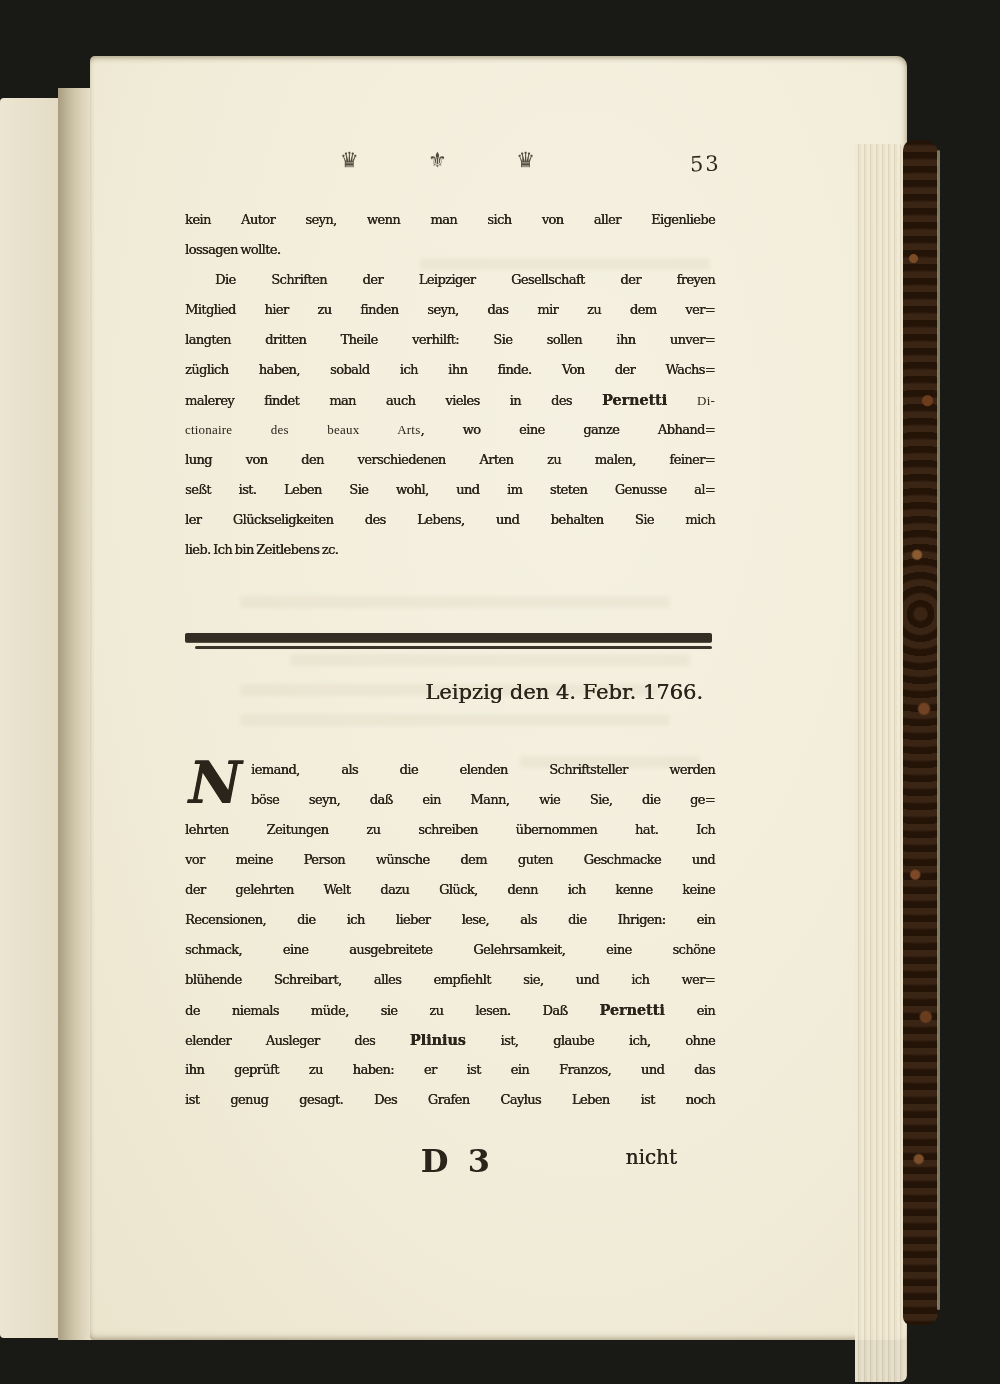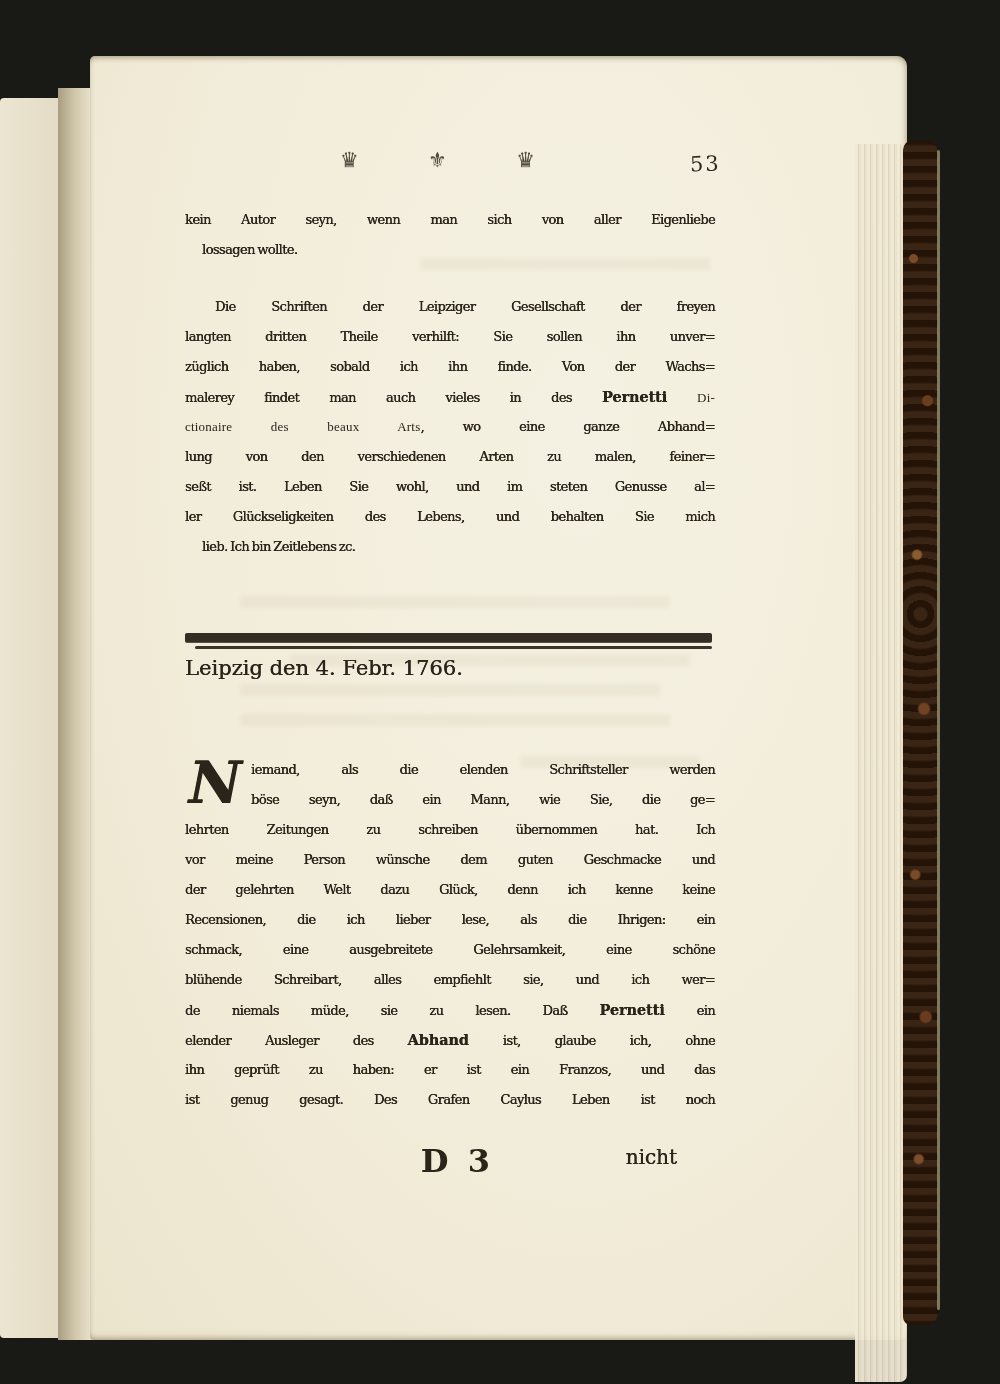--- a/index.html
+++ b/index.html
@@ -69,36 +69,36 @@
   .tb-a{top:149px;}
   .tb-b{top:209px;}
   .tb-c{top:699px;}
   .tl{
     height:30px;line-height:30px;font-size:13px;
     letter-spacing:-0.6px;word-spacing:-1px;
     text-align:justify;text-align-last:justify;
     white-space:nowrap;overflow:visible;
     text-shadow:0.35px 0 0 currentColor;
   }
-  .tl.end{text-align-last:left;margin-left:17px;}
-  .tl.ind{text-indent:30px;margin-top:27px;}
+  .tl.end{text-align-last:left;}
+  .tl.ind{text-indent:30px;}
   .sb{font-weight:bold;font-size:1.1em;letter-spacing:0;}
   .sa{font-family:"Liberation Serif", serif;letter-spacing:0.2px;text-shadow:none;}
   .drop-cap{
     float:left;width:60px;height:60px;
     font-size:58px;line-height:56px;font-weight:bold;font-style:italic;
     color:#2b241b;text-align:center;margin-right:6px;
     text-shadow:0.5px 0 0 currentColor;
   }
   .divider{position:absolute;left:95px;top:577px;width:527px;}
   .divider .bar{height:9px;background:#332d23;border-radius:2px;box-shadow:0 1px 0 #55503f;}
   .divider .line{height:2.5px;background:#3a342a;margin-top:4px;margin-left:10px;width:517px;border-radius:2px;}
   .dateline{
-    position:absolute;left:95px;top:600px;width:530px;
-    font-size:21px;color:#2b241b;padding-right:12px;box-sizing:border-box;
+    position:absolute;left:95px;top:624px;width:530px;
+    font-size:21px;color:#2b241b;text-align:right;padding-right:12px;box-sizing:border-box;
     text-shadow:0.35px 0 0 currentColor;
   }
   .sig-row{position:absolute;left:95px;top:1086px;width:530px;height:30px;}
   .sig-mark{
     position:absolute;left:50%;transform:translateX(-40%);
     font-size:32px;font-weight:bold;color:#2b241b;letter-spacing:4px;
   }
   .catchword{
     position:absolute;right:38px;top:3px;font-size:20px;color:#2b241b;
     text-shadow:0.3px 0 0 currentColor;
@@ -135,20 +135,21 @@
   </div>
   <div class="page-number">53</div>
 
   <div class="textblock tb-a">
       <div class="tl"><span>kein Autor seyn, wenn man sich von aller Eigenliebe</span></div>
       <div class="tl end"><span>lossagen wollte.</span></div>
     </div>
 
   <div class="textblock tb-b">
       <div class="tl ind"><span>Die Schriften der Leipziger Gesellschaft der freyen</span></div>
+      <div class="tl"><span>Mitglied hier zu finden seyn, das mir zu dem ver=</span></div>
       <div class="tl"><span>langten dritten Theile verhilft: Sie sollen ihn unver=</span></div>
       <div class="tl"><span>züglich haben, sobald ich ihn finde.  Von der Wachs=</span></div>
       <div class="tl"><span>malerey findet man auch vieles in des </span><span class="sb">Pernetti</span><span class="sa"> Di-</span></div>
       <div class="tl"><span class="sa">ctionaire des beaux Arts</span><span>, wo eine ganze Abhand=</span></div>
       <div class="tl"><span>lung von den verschiedenen Arten zu malen, feiner=</span></div>
       <div class="tl"><span>seßt ist. Leben Sie wohl, und im steten Genusse al=</span></div>
       <div class="tl"><span>ler Glückseligkeiten des Lebens, und behalten Sie mich</span></div>
       <div class="tl end"><span>lieb.   Ich bin Zeitlebens zc.</span></div>
     </div>
 
@@ -164,21 +165,21 @@
     <div style="overflow:visible;">
         <div class="tl"><span>iemand, als die elenden Schriftsteller werden</span></div>
         <div class="tl"><span>böse seyn, daß ein Mann, wie Sie, die ge=</span></div>
         <div class="tl"><span>lehrten Zeitungen zu schreiben übernommen hat. Ich</span></div>
         <div class="tl"><span>vor meine Person wünsche dem guten Geschmacke und</span></div>
         <div class="tl"><span>der gelehrten Welt dazu Glück, denn ich kenne keine</span></div>
         <div class="tl"><span>Recensionen, die ich lieber lese, als die Ihrigen: ein</span></div>
         <div class="tl"><span>schmack, eine ausgebreitete Gelehrsamkeit, eine schöne</span></div>
         <div class="tl"><span>blühende Schreibart, alles empfiehlt sie, und ich wer=</span></div>
         <div class="tl"><span>de niemals müde, sie zu lesen.   Daß </span><span class="sb">Pernetti</span><span> ein</span></div>
-        <div class="tl"><span>elender Ausleger des </span><span class="sb">Abhand</span><span> ist, glaube ich, ohne</span></div>
+        <div class="tl"><span>elender Ausleger des </span><span class="sb">Plinius</span><span> ist, glaube ich, ohne</span></div>
         <div class="tl"><span>ihn geprüft zu haben: er ist ein Franzos, und das</span></div>
         <div class="tl"><span>ist genug gesagt. Des Grafen Caylus Leben ist noch</span></div>
       </div>
   </div>
 
   <div class="sig-row">
     <span class="sig-mark">D 3</span>
     <span class="catchword">nicht</span>
   </div>
 </div>

